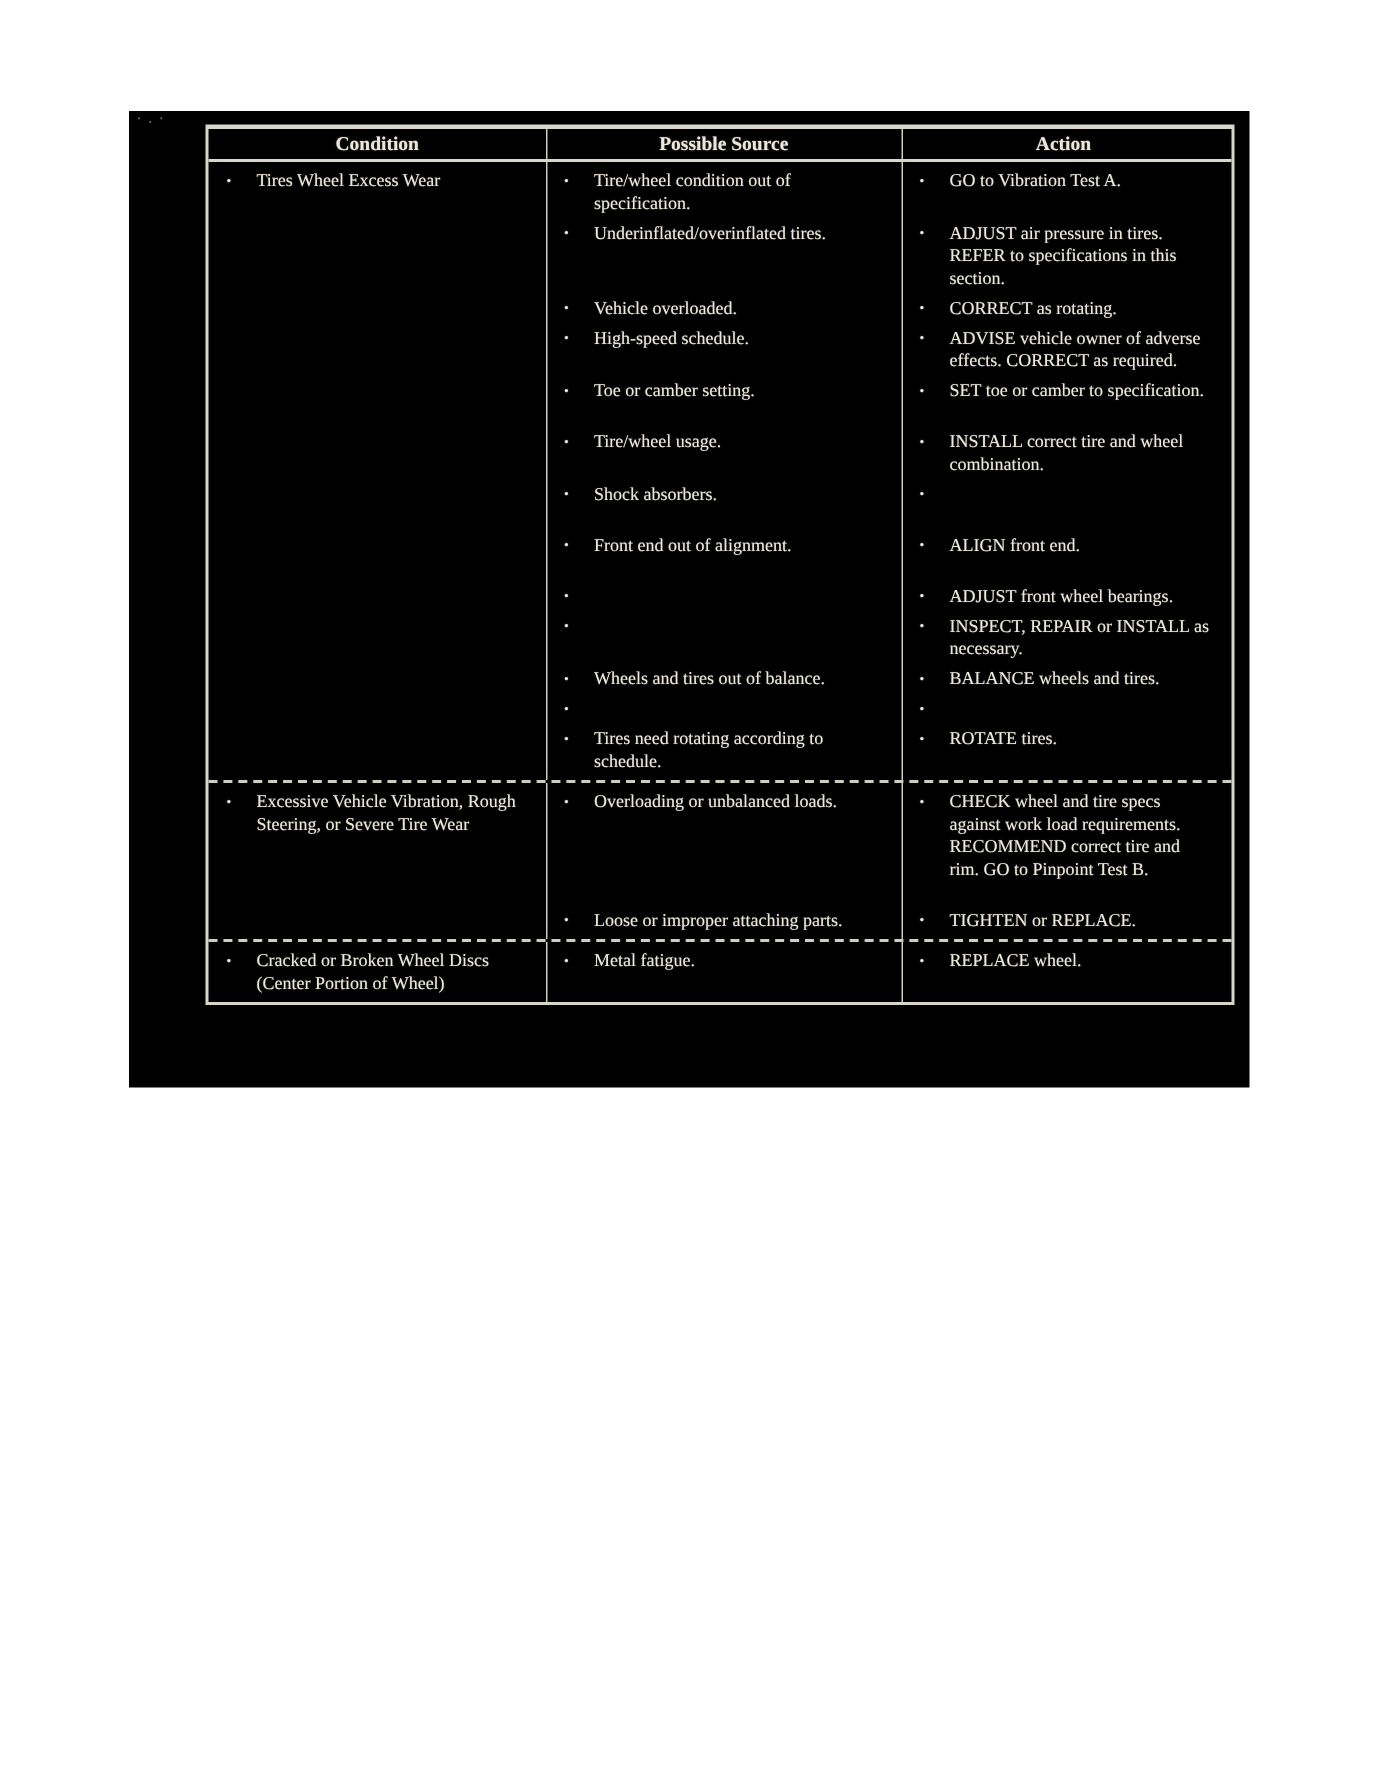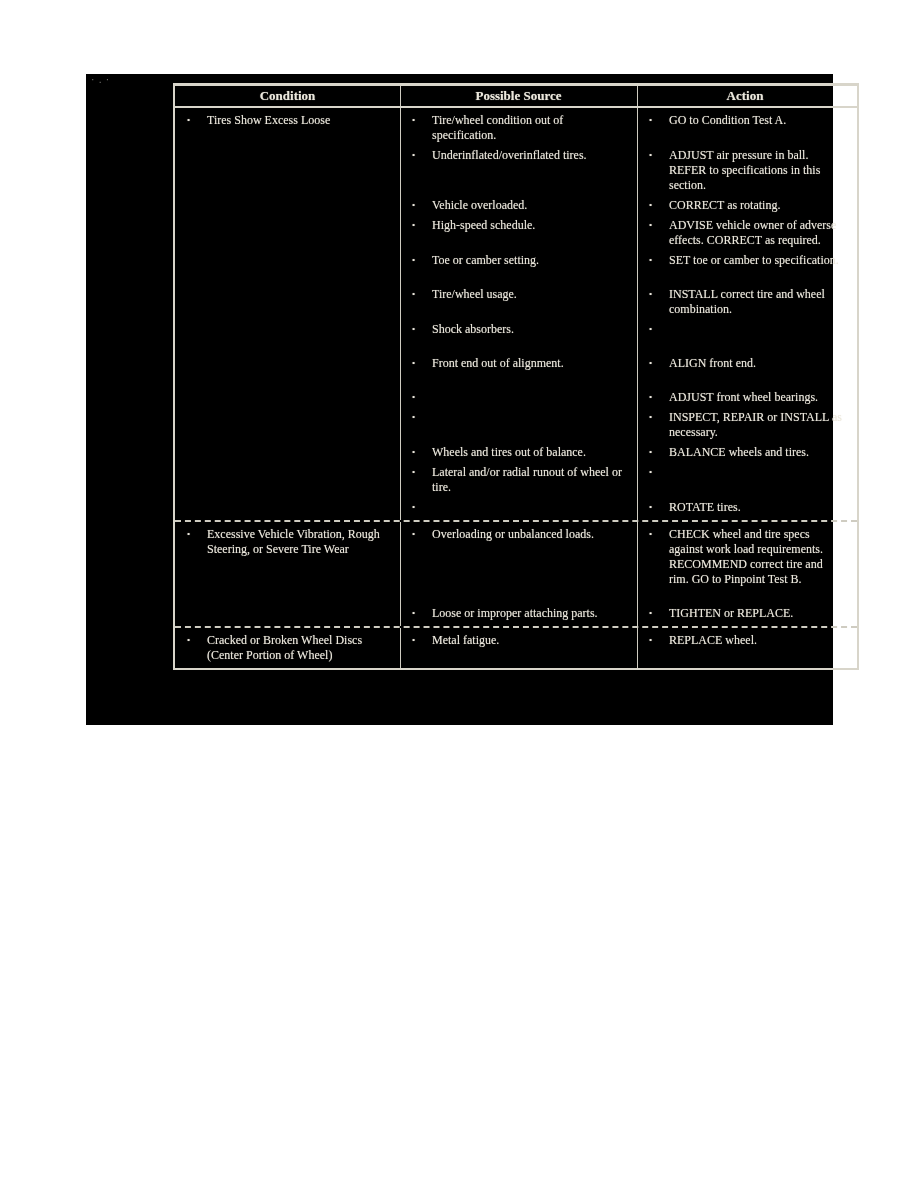--- a/index.html
+++ b/index.html
@@ -17,21 +17,21 @@
   .noise{
     position:absolute;left:4px;top:1px;
     color:#6b6b66;font-size:9px;letter-spacing:2px;
     font-family:"DejaVu Sans Mono",monospace;
   }
   .tbl{
     position:absolute;left:51px;top:9px;width:682px;
     border:2px solid #d8d5ca;
     border-top:3px solid #d8d5ca;
     color:#ece8dd;
-    font-size:12px;line-height:15px;margin-left:36px;
+    font-size:12px;line-height:15px;
   }
   .tbl *{box-sizing:border-box;}
   .thead{
     display:grid;grid-template-columns:225px 237px 216px;
     border-bottom:2px solid #d8d5ca;
     position:relative;
   }
   .hcell{
     text-align:center;font-weight:bold;font-size:13px;
     padding:2px 0 3px 0;
@@ -80,38 +80,38 @@
       <div class="hcell">Condition</div>
       <div class="hcell">Possible Source</div>
       <div class="hcell">Action</div>
       <div class="vline v1"></div>
       <div class="vline v2"></div>
     </div>
     <div id="tbody">
         <div class="trow">
           <div class="cond">
             <div class="bullet">•</div>
-            <div class="txt">Tires Show Excess Loose</div>
+            <div class="txt">Tires Wheel Excess Wear</div>
           </div>
           <div class="pairs">
             <div class="pcell" style="padding-top: 5px;">
               <div class="bullet">•</div>
               <div class="txt">Tire/wheel condition out of specification.</div>
             </div>
             <div class="pcell" style="padding-top: 5px;">
               <div class="bullet">•</div>
-              <div class="txt">GO to Condition Test A.</div>
+              <div class="txt">GO to Vibration Test A.</div>
             </div>
             <div class="pcell" style="padding-top: 5px;">
               <div class="bullet">•</div>
               <div class="txt">Underinflated/overinflated tires.</div>
             </div>
             <div class="pcell" style="padding-top: 5px;">
               <div class="bullet">•</div>
-              <div class="txt">ADJUST air pressure in ball. REFER to specifications in this section.</div>
+              <div class="txt">ADJUST air pressure in tires. REFER to specifications in this section.</div>
             </div>
             <div class="pcell" style="padding-top: 5px;">
               <div class="bullet">•</div>
               <div class="txt">Vehicle overloaded.</div>
             </div>
             <div class="pcell" style="padding-top: 5px;">
               <div class="bullet">•</div>
               <div class="txt">CORRECT as rotating.</div>
             </div>
             <div class="pcell" style="padding-top: 5px;">
@@ -170,27 +170,27 @@
             <div class="pcell" style="padding-top: 5px;">
               <div class="bullet">•</div>
               <div class="txt">Wheels and tires out of balance.</div>
             </div>
             <div class="pcell" style="padding-top: 5px;">
               <div class="bullet">•</div>
               <div class="txt">BALANCE wheels and tires.</div>
             </div>
             <div class="pcell" style="padding-top: 5px;">
               <div class="bullet">•</div>
-              <div class="txt">Lateral and/or radial runout of wheel or tire.</div>
-            </div>
-            <div class="pcell" style="padding-top: 5px;">
-              <div class="bullet">•</div>
-            </div>
-            <div class="pcell" style="padding-top: 5px;">
-              <div class="bullet">•</div>
+            </div>
+            <div class="pcell" style="padding-top: 5px;">
+              <div class="bullet">•</div>
+            </div>
+            <div class="pcell" style="padding-top: 5px;">
+              <div class="bullet">•</div>
+              <div class="txt">Tires need rotating according to schedule.</div>
             </div>
             <div class="pcell" style="padding-top: 5px;">
               <div class="bullet">•</div>
               <div class="txt">ROTATE tires.</div>
             </div>
           </div>
           <div class="vline v1"></div>
           <div class="vline v2"></div>
         </div>
         <div class="trow">

